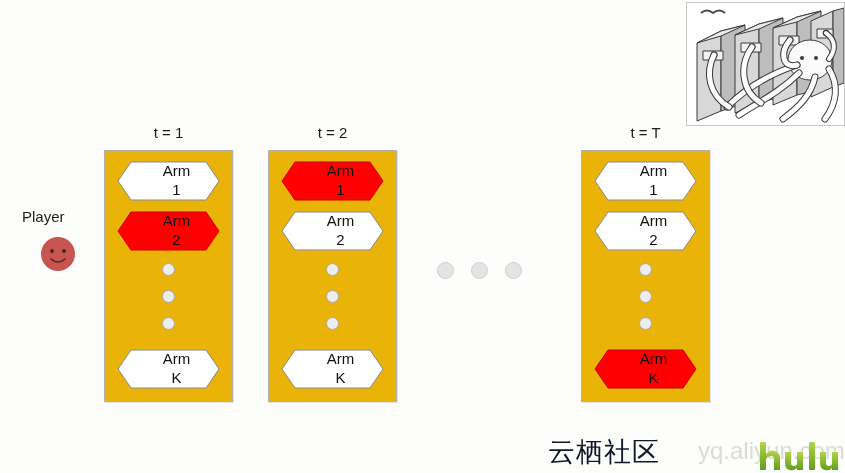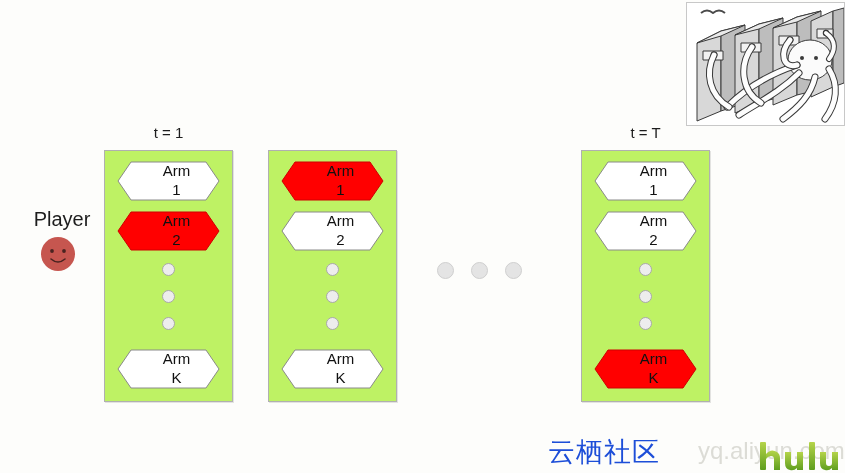--- a/index.html
+++ b/index.html
@@ -24,30 +24,30 @@
   
   .servers{
     position:absolute;left:686px;top:2px;width:157px;height:122px;
     border:1px solid #c8c8c8;background:#fff;overflow:hidden;
   }
   .servers svg{display:block;}
 
   
   .player-wrap{position:absolute;left:22px;top:208px;width:80px;height:80px;}
   .player-label{
-    font-size:20px;color:#1d1d1d;text-align:center;width:80px;
+    font-size:15px;color:#1d1d1d;text-align:left;width:80px;
   }
   .player-face{
     position:absolute;left:18px;top:28px;width:36px;height:36px;
   }
 
   
   .panel{
     position:absolute;top:150px;width:127px;height:250px;
-    background:#bef264;border:1px solid #b0b0b0;
+    background:#eab308;border:1px solid #b0b0b0;
     box-shadow:1px 1px 0 rgba(0,0,0,.10);
   }
   .panel .tlabel{
     position:absolute;top:-27px;left:0;width:127px;
     text-align:center;font-size:15px;color:#1d1d1d;
   }
   .arm{
     position:absolute;left:11px;width:105px;height:44px;
   }
   .arm svg{position:absolute;left:0;top:0;}
@@ -73,21 +73,21 @@
     position:absolute;top:0;width:15px;height:15px;border-radius:50%;
     background:#e4e4e4;border:1px solid #cfcfcf;
   }
 
   
   .wm{
     position:absolute;left:548px;top:432px;width:297px;height:40px;
   }
   .wm-cn{
     position:absolute;left:0;top:2px;font-size:27px;
-    color:#1d4ed8;letter-spacing:1px;
+    color:#0f172a;letter-spacing:1px;
     font-family:"DejaVu Sans",sans-serif;
   }
   .wm-url{
     position:absolute;left:150px;top:5px;font-size:24px;
     color:#dcdcd6;font-family:"Liberation Sans",sans-serif;
   }
   .wm-hulu{
     position:absolute;left:210px;top:10px;width:88px;height:30px;
   }
 </style>
@@ -187,20 +187,21 @@
           </svg>
           <div class="arm-txt"><span>Arm</span><span class="ln2">K</span></div>
         </div>
         <div class="dots-v" style="top: 112px;">
           <div class="dot-v"></div>
           <div class="dot-v"></div>
           <div class="dot-v"></div>
         </div>
       </div>
       <div class="panel" style="left: 268px;">
+        <div class="tlabel">t = 2</div>
         <div class="arm" style="top: 8px;">
           <svg width="105" height="44" viewBox="0 0 105 44" xmlns="http://www.w3.org/2000/svg">
             <polygon points="15,3 90,3 103,22 90,41 15,41 2,22" fill="#FF0000" stroke="#d00000" stroke-width="1"></polygon>
           </svg>
           <div class="arm-txt"><span>Arm</span><span class="ln2">1</span></div>
         </div>
         <div class="arm" style="top: 58px;">
           <svg width="105" height="44" viewBox="0 0 105 44" xmlns="http://www.w3.org/2000/svg">
             <polygon points="15,3 90,3 103,22 90,41 15,41 2,22" fill="#ffffff" stroke="#8a8a8a" stroke-width="1"></polygon>
           </svg>

